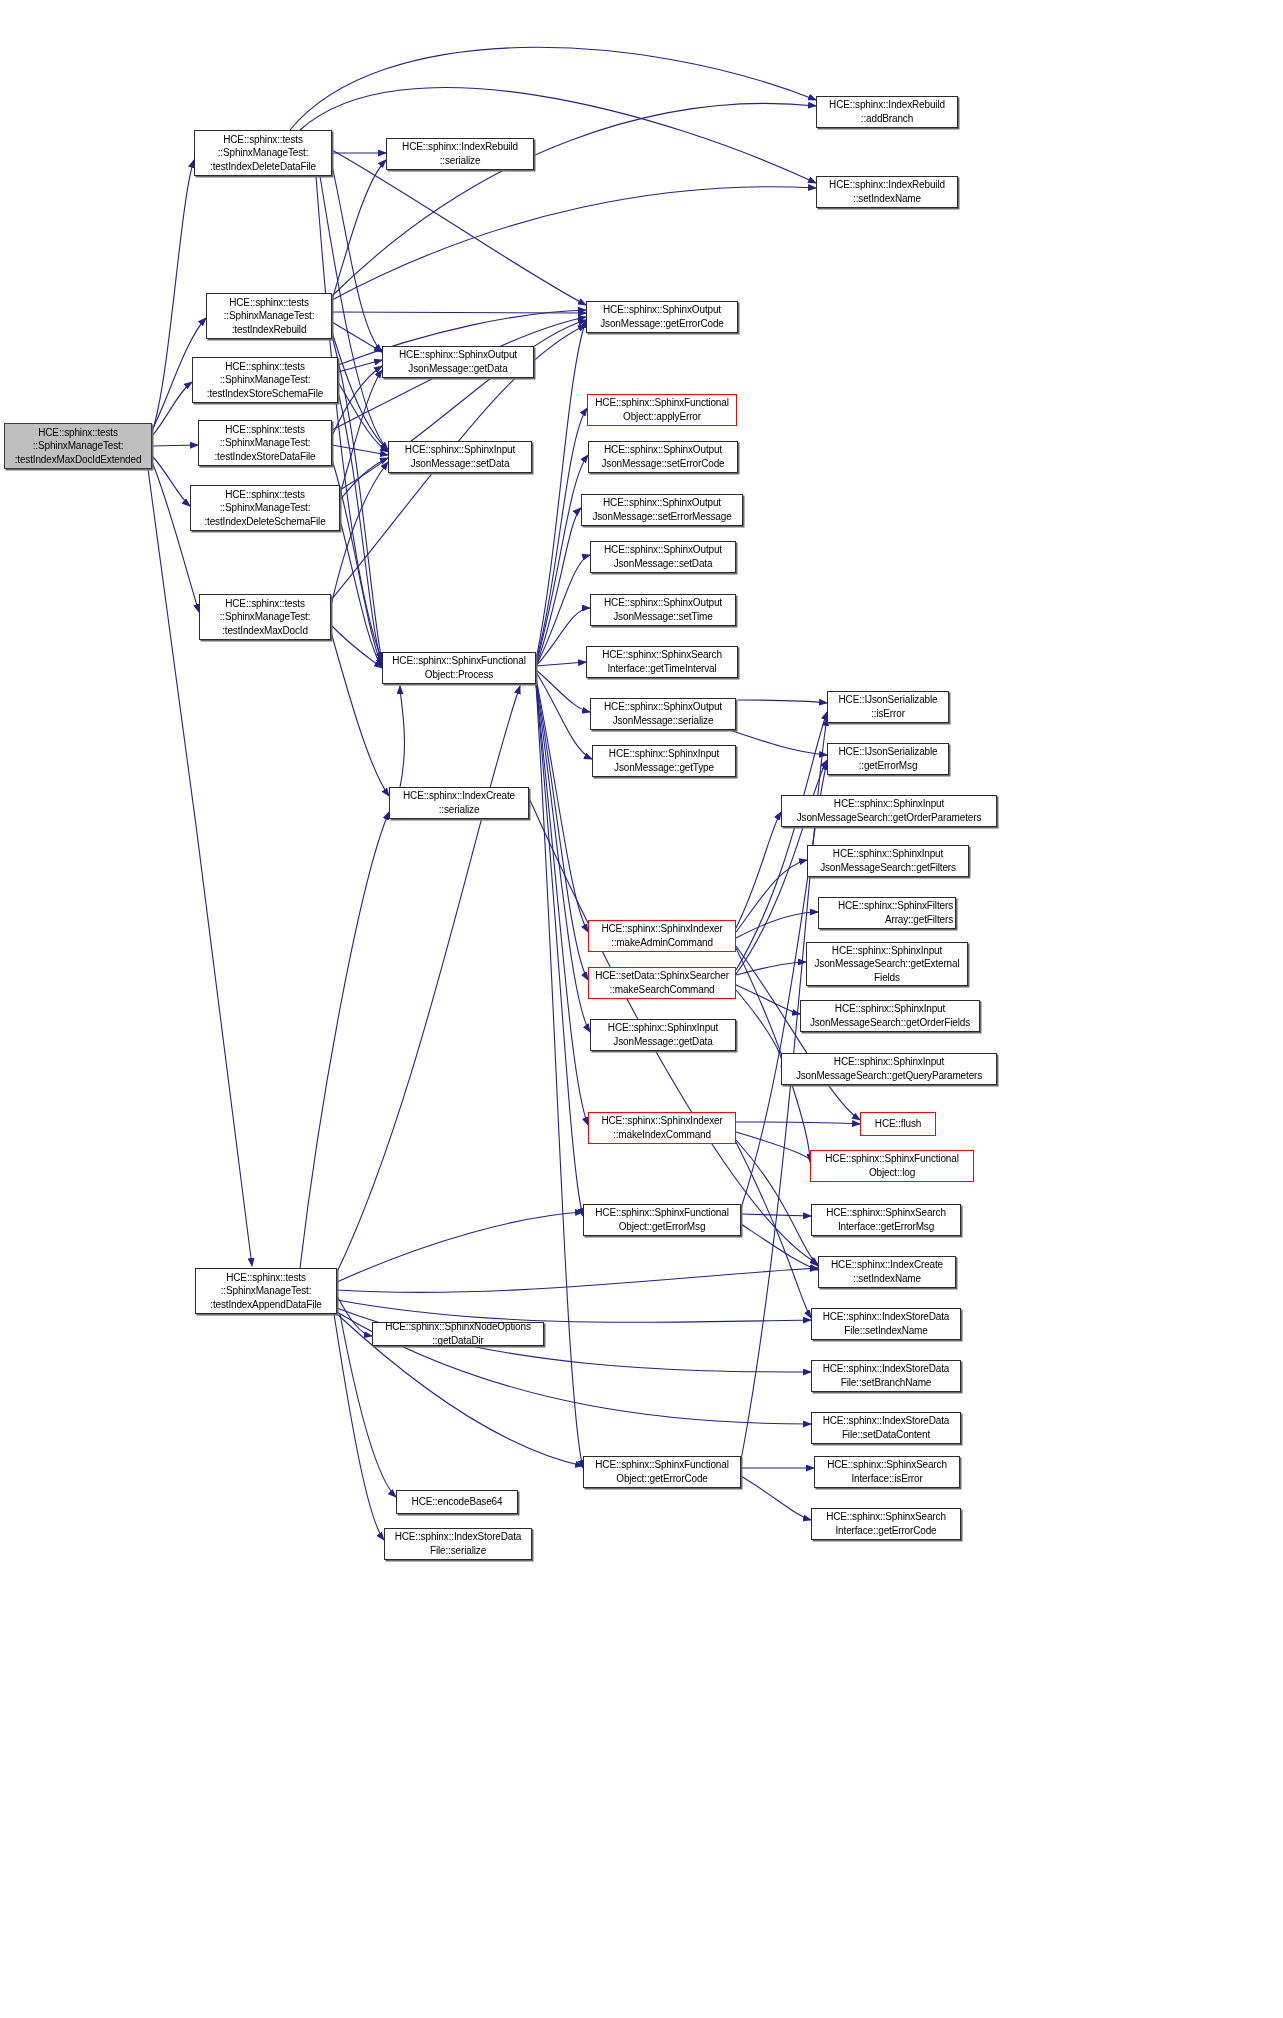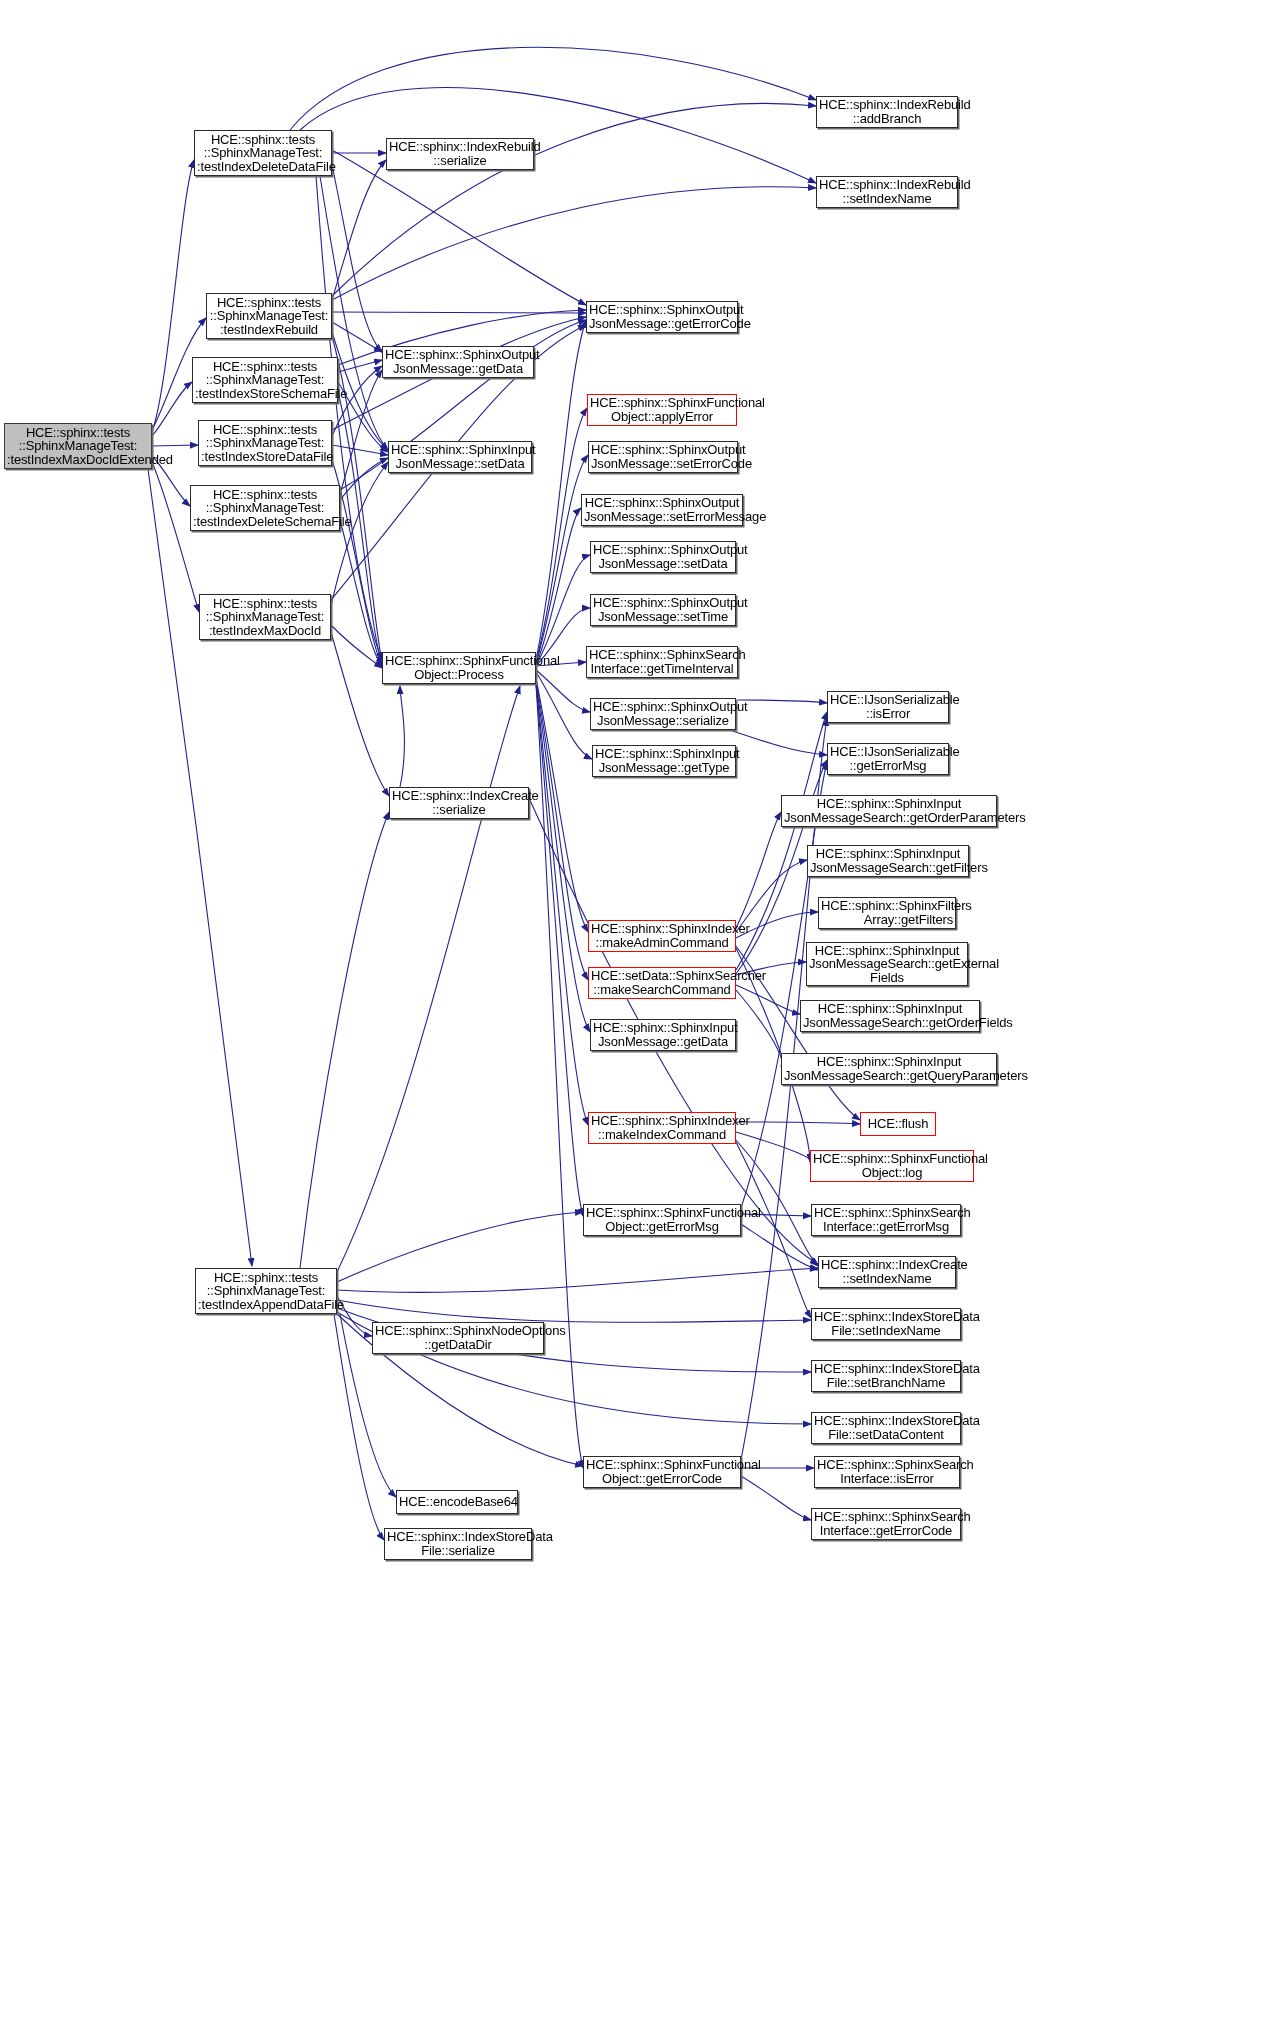--- a/index.html
+++ b/index.html
@@ -2,21 +2,21 @@
 <html><head>
 <meta charset="utf-8">
 <style>
   html,body{margin:0;padding:0;background:#ffffff;}
   #canvas{position:relative;width:1283px;height:2018px;background:#ffffff;
           font-family:"Liberation Sans","DejaVu Sans",sans-serif;}
   svg#edges{position:absolute;left:0;top:0;width:1283px;height:2018px;}
   .node{position:absolute;box-sizing:border-box;background:#ffffff;
         border:1px solid #2b2b2b;display:flex;align-items:center;
         justify-content:center;text-align:center;color:#000000;
-        font-size:13px;line-height:13.6px;letter-spacing:-0.15px;
+        font-size:10px;line-height:13.6px;letter-spacing:-0.15px;
         box-shadow:1.5px 1.5px 0 0 #6b6b6b;padding:1px 2px;white-space:pre-line;}
   .node.red{border:1.5px solid #ff0000;box-shadow:none;}
   .node.hl{background:#bfbfbf;border:1px solid #3a3a3a;}
   .node span{display:block;width:100%;white-space:pre-line;}
 </style>
 </head>
 <body>
 
 <div id="canvas">
   <svg id="edges" viewBox="0 0 1283 2018">
@@ -143,21 +143,21 @@
       <div class="node" style="left: 386px; top: 138px; width: 148px; height: 32px;"><span>HCE::sphinx::IndexRebuild
 ::serialize</span></div>
       <div class="node" style="left: 382px; top: 346px; width: 152px; height: 32px;"><span>HCE::sphinx::SphinxOutput
 JsonMessage::getData</span></div>
       <div class="node" style="left: 388px; top: 441px; width: 144px; height: 32px;"><span>HCE::sphinx::SphinxInput
 JsonMessage::setData</span></div>
       <div class="node" style="left: 382px; top: 652px; width: 154px; height: 32px;"><span>HCE::sphinx::SphinxFunctional
 Object::Process</span></div>
       <div class="node" style="left: 389px; top: 787px; width: 140px; height: 32px;"><span>HCE::sphinx::IndexCreate
 ::serialize</span></div>
-      <div class="node" style="left: 372px; top: 1322px; width: 172px; height: 32px;"><span>HCE::sphinx::SphinxNodeOptions
+      <div class="node" style="left: 372px; top: 1322px; width: 172px; height: 24px;"><span>HCE::sphinx::SphinxNodeOptions
 ::getDataDir</span></div>
       <div class="node" style="left: 396px; top: 1490px; width: 122px; height: 24px;"><span>HCE::encodeBase64</span></div>
       <div class="node" style="left: 384px; top: 1528px; width: 148px; height: 32px;"><span>HCE::sphinx::IndexStoreData
 File::serialize</span></div>
       <div class="node" style="left: 816px; top: 96px; width: 142px; height: 32px;"><span>HCE::sphinx::IndexRebuild
 ::addBranch</span></div>
       <div class="node" style="left: 816px; top: 176px; width: 142px; height: 32px;"><span>HCE::sphinx::IndexRebuild
 ::setIndexName</span></div>
       <div class="node" style="left: 586px; top: 301px; width: 152px; height: 32px;"><span>HCE::sphinx::SphinxOutput
 JsonMessage::getErrorCode</span></div>

